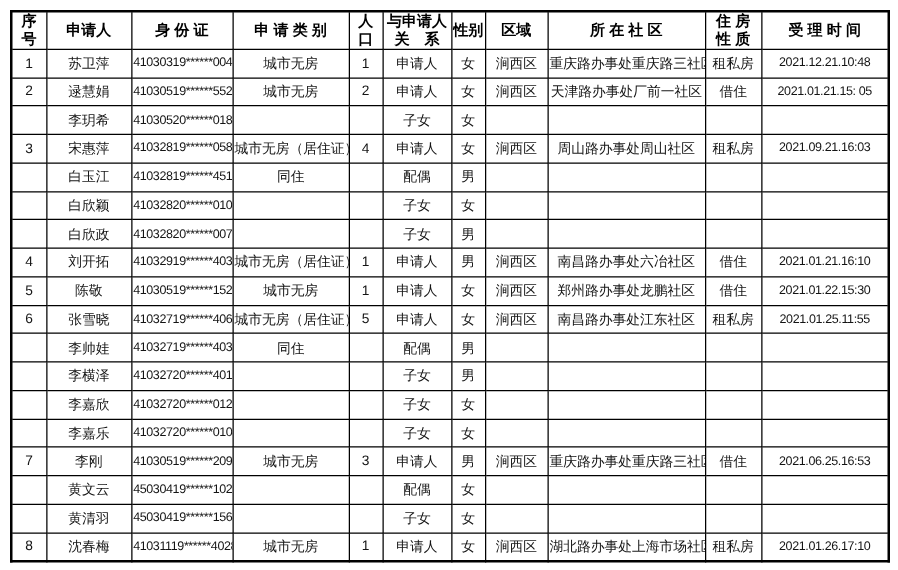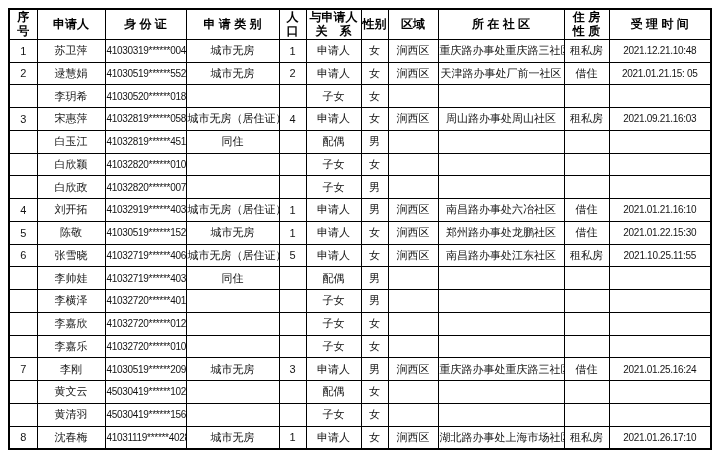--- a/index.html
+++ b/index.html
@@ -215,21 +215,21 @@
     <td>6</td>
     <td>张雪晓</td>
     <td class="num">41032719******4060</td>
     <td>城市无房（居住证）</td>
     <td>5</td>
     <td>申请人</td>
     <td>女</td>
     <td>涧西区</td>
     <td>南昌路办事处江东社区</td>
     <td>租私房</td>
-    <td class="num">2021.10.25.11:55</td>
+    <td class="num">2021.01.25.11:55</td>
   </tr>
           <tr>
     <td></td>
     <td>李帅娃</td>
     <td class="num">41032719******4031</td>
     <td>同住</td>
     <td></td>
     <td>配偶</td>
     <td>男</td>
     <td></td>
@@ -280,21 +280,21 @@
     <td>7</td>
     <td>李刚</td>
     <td class="num">41030519******209X</td>
     <td>城市无房</td>
     <td>3</td>
     <td>申请人</td>
     <td>男</td>
     <td>涧西区</td>
     <td>重庆路办事处重庆路三社区</td>
     <td>借住</td>
-    <td class="num">2021.01.25.16:24</td>
+    <td class="num">2021.06.25.16:53</td>
   </tr>
           <tr>
     <td></td>
     <td>黄文云</td>
     <td class="num">45030419******1027</td>
     <td></td>
     <td></td>
     <td>配偶</td>
     <td>女</td>
     <td></td>

